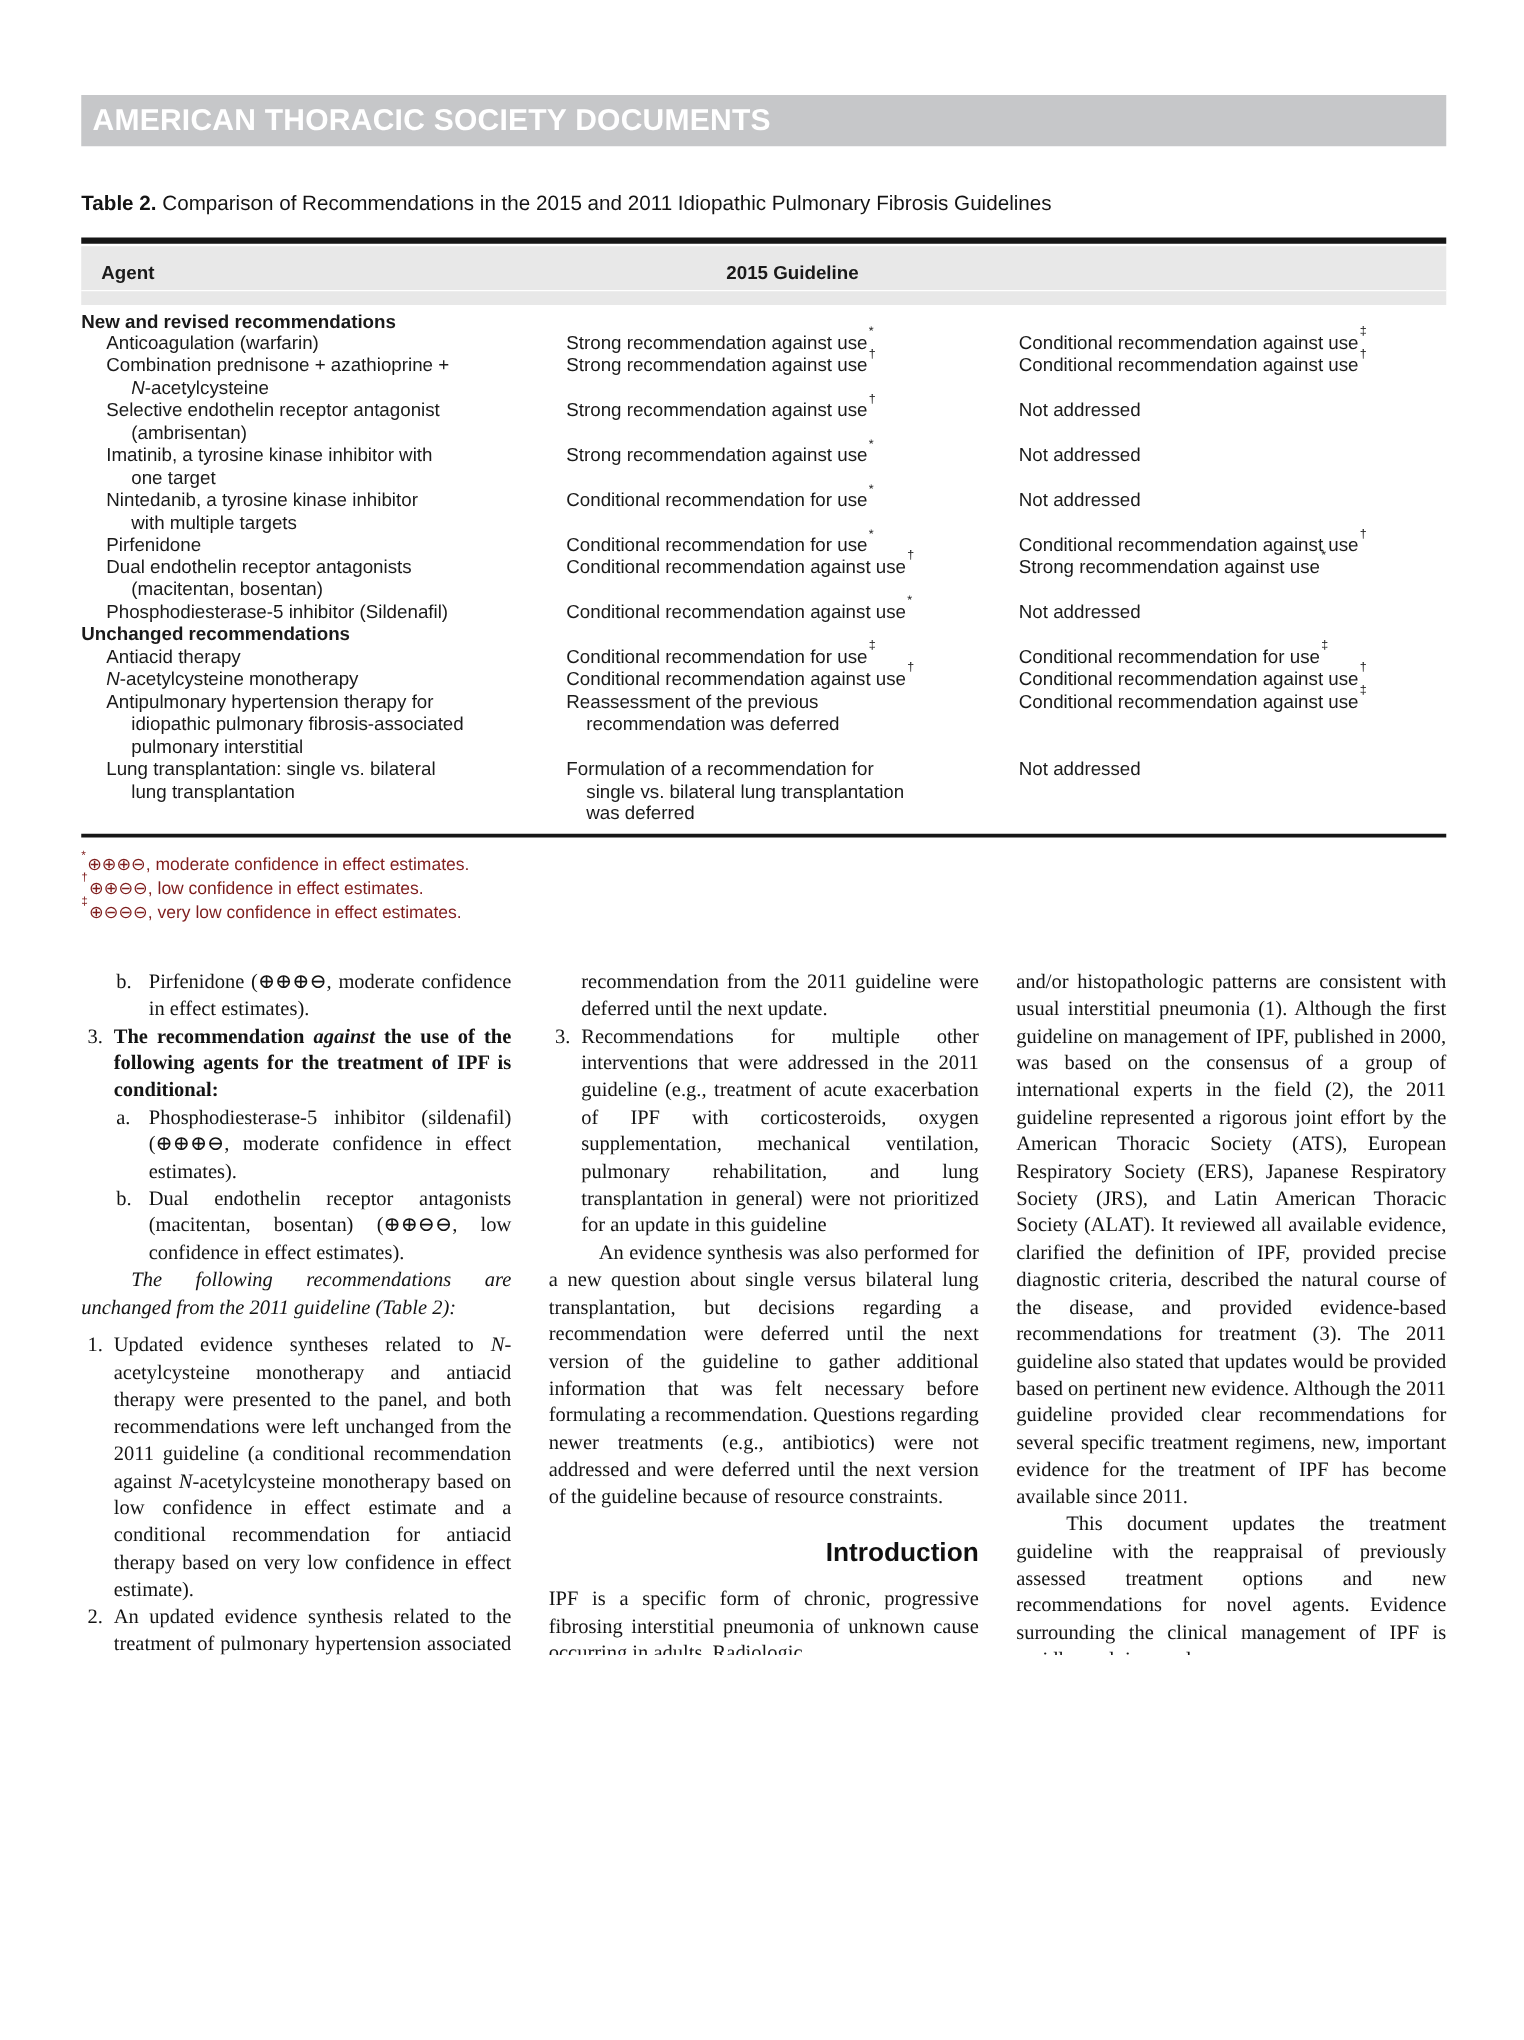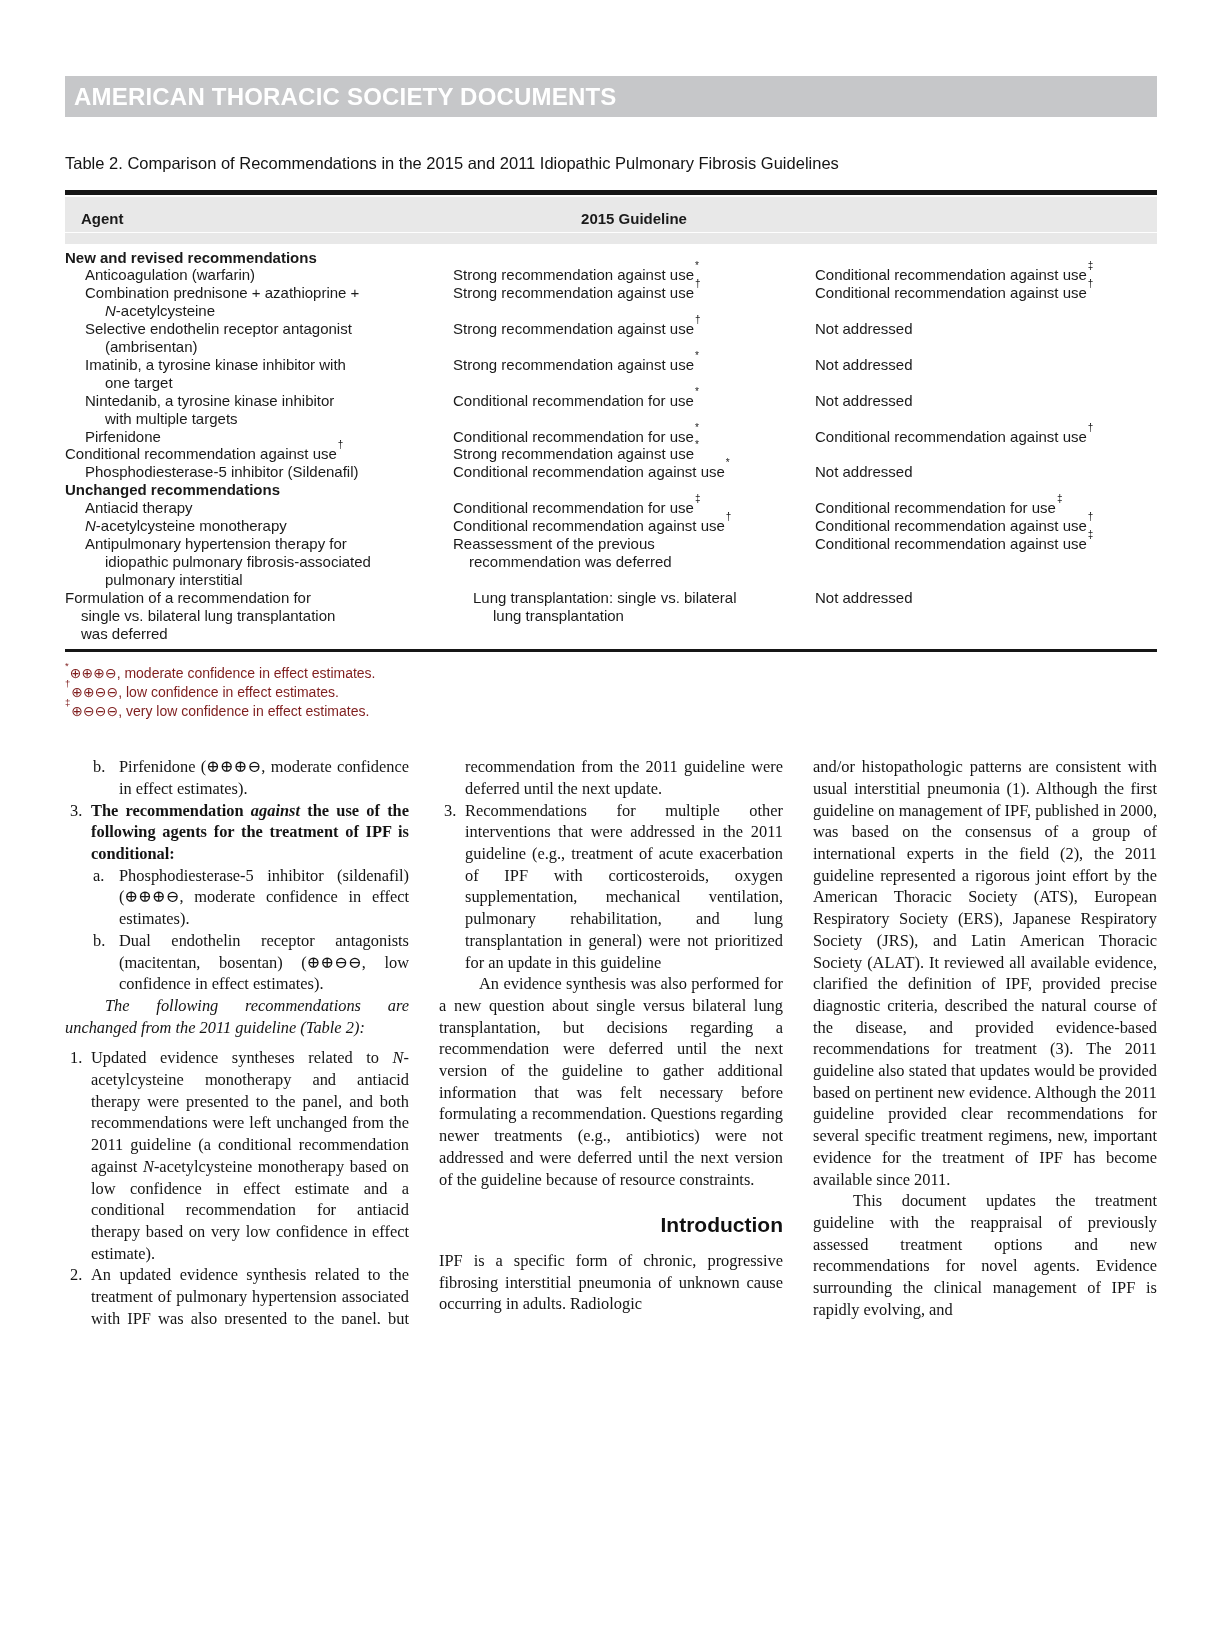--- a/index.html
+++ b/index.html
@@ -8,21 +8,21 @@
   .content{margin-left:65px;width:1092px;}
 
   
   .banner{margin-top:76px;height:41px;background:#c6c7c9;}
   .banner .banner-text{display:block;font-weight:bold;font-size:24px;line-height:41px;
         color:#ffffff;padding-left:9px;letter-spacing:.2px;font-stretch:condensed;
         font-family:"Liberation Sans","DejaVu Sans",sans-serif;}
 
   
   .caption{margin-top:37px;font-size:16.5px;color:#141414;}
-  .caption b{font-weight:normal;margin-top:12px;}
+  .caption b{font-weight:bold;margin-top:12px;}
 
   
   .ttable{margin-top:15px;}
   .rule-top{height:5px;background:#161616;margin-bottom:2px;}
   .rule-bottom{height:3px;background:#161616;}
   .thead{background:#e8e8e8;height:47px;box-sizing:border-box;padding-top:13px;
          display:grid;grid-template-columns:388px 362px 342px;position:relative;
          font-weight:bold;font-size:15px;}
   .thead::after{content:"";position:absolute;left:0;right:0;bottom:11px;height:1px;
          background:rgba(255,255,255,.95);}
@@ -148,20 +148,24 @@
               <div class="ln"><span>Pirfenidone</span></div>
             </div>
             <div class="cell g-cell">
               <div class="ln">Conditional recommendation for use<sup>*</sup></div>
             </div>
             <div class="cell g-cell">
               <div class="ln">Conditional recommendation against use<sup>†</sup></div>
             </div>
           </div>
           <div class="trow">
+            <div class="cell agent-cell">
+              <div class="ln"><span>Dual endothelin receptor antagonists</span></div>
+              <div class="ln cont"><span>(macitentan, bosentan)</span></div>
+            </div>
             <div class="cell g-cell">
               <div class="ln">Conditional recommendation against use<sup>†</sup></div>
             </div>
             <div class="cell g-cell">
               <div class="ln">Strong recommendation against use<sup>*</sup></div>
             </div>
           </div>
           <div class="trow">
             <div class="cell agent-cell">
               <div class="ln"><span>Phosphodiesterase-5 inhibitor (Sildenafil)</span></div>
@@ -206,28 +210,28 @@
             </div>
             <div class="cell g-cell">
               <div class="ln">Reassessment of the previous</div>
               <div class="ln cont">recommendation was deferred</div>
             </div>
             <div class="cell g-cell">
               <div class="ln">Conditional recommendation against use<sup>‡</sup></div>
             </div>
           </div>
           <div class="trow">
+            <div class="cell agent-cell">
+              <div class="ln"><span>Lung transplantation: single vs. bilateral</span></div>
+              <div class="ln cont"><span>lung transplantation</span></div>
+            </div>
             <div class="cell g-cell">
               <div class="ln">Formulation of a recommendation for</div>
               <div class="ln cont">single vs. bilateral lung transplantation</div>
               <div class="ln cont">was deferred</div>
-            </div>
-            <div class="cell agent-cell">
-              <div class="ln"><span>Lung transplantation: single vs. bilateral</span></div>
-              <div class="ln cont"><span>lung transplantation</span></div>
             </div>
             <div class="cell g-cell">
               <div class="ln">Not addressed</div>
             </div>
           </div>
         </div>
       <div class="rule-bottom"></div>
       <div class="footnotes">
           <div class="fn-line"><sup>*</sup>⊕⊕⊕⊖, moderate confidence in effect estimates.</div>
           <div class="fn-line"><sup>†</sup>⊕⊕⊖⊖, low confidence in effect estimates.</div>

